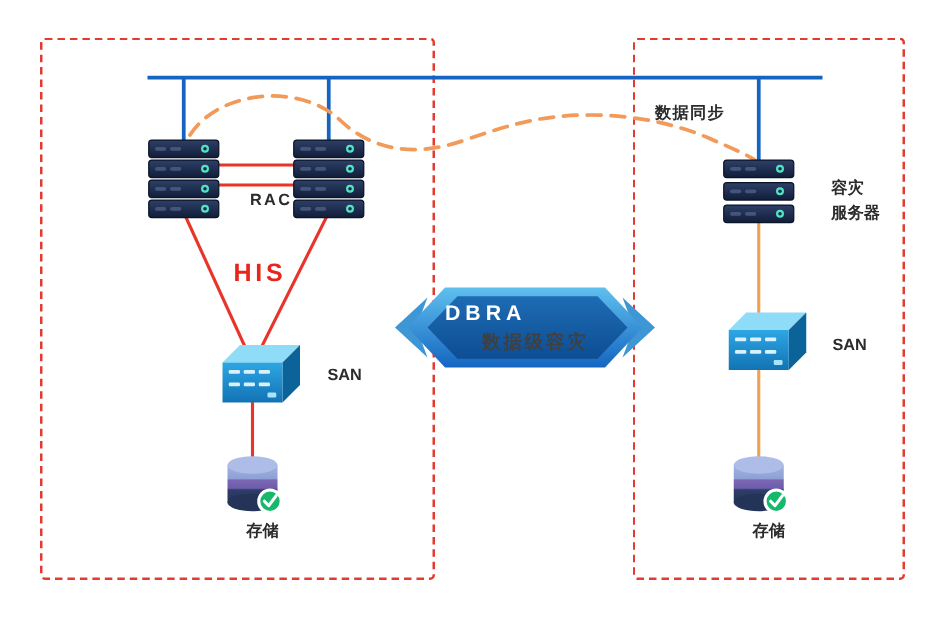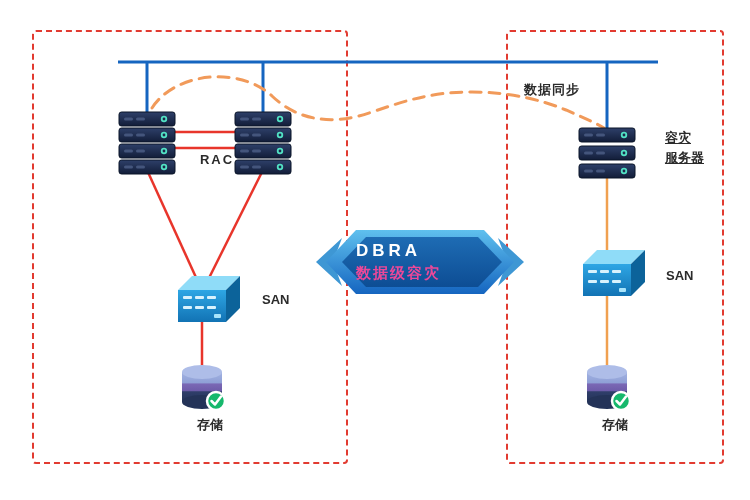--- a/index.html
+++ b/index.html
@@ -16,27 +16,27 @@
   .lbl { position:absolute; color:#2b2b2b; font-weight:700; font-size:13px; white-space:nowrap;padding-left:16px; }
   .lbl span { display:block; }
 
   .lbl-core  { left:44px;  top:123px; line-height:1.55; }
   .lbl-rac   { left:183px; top:152px; width:52px; text-align:center; letter-spacing:2px; }
   .lbl-his   { left:166px; top:208px; width:68px; text-align:center; color:#e8251d;
                font-size:20px; font-weight:800; letter-spacing:3px; }
   .lbl-san-left  { left:246px; top:292px; }
   .lbl-sto-left  { left:172px; top:416px; width:60px; text-align:center; }
   .lbl-sync      { left:508px; top:81px; letter-spacing:1px; }
-  .lbl-dr        { left:649px; top:128px; line-height:1.55;text-decoration:underline; }
+  .lbl-dr        { left:649px; top:140px; line-height:1.55; }
   .lbl-san-right { left:650px; top:268px; }
   .lbl-sto-right { left:577px; top:416px; width:60px; text-align:center; }
 
   .banner-title { left:340px; top:241px; width:160px; color:#fff;
                   font-size:17px; font-weight:800; letter-spacing:4px; }
-  .banner-sub   { left:340px; top:264px; width:160px; color:#ec4899;
+  .banner-sub   { left:340px; top:264px; width:160px; text-align:center; color:#404040;
                   font-size:15px; font-weight:700; letter-spacing:2px; }
 </style>
 </head>
 <body>
 
 <div class="canvas">
 
   <div class="zone zone-left"></div>
   <div class="zone zone-right"></div>
 
@@ -161,20 +161,21 @@
       <use href="#cyl"></use>
     </g>
     <g transform="translate(587,365)">
       <use href="#cyl"></use>
     </g>
   </svg>
 
 
   <div class="lbl lbl-rac">RAC</div>
 
+  <div class="lbl lbl-his">HIS</div>
 
   <div class="lbl lbl-san-left">SAN</div>
 
   <div class="lbl lbl-sto-left">存储</div>
 
   <div class="lbl lbl-sync">数据同步</div>
 
   <div class="lbl lbl-dr">
     <span>容灾</span>
     <span>服务器</span>

